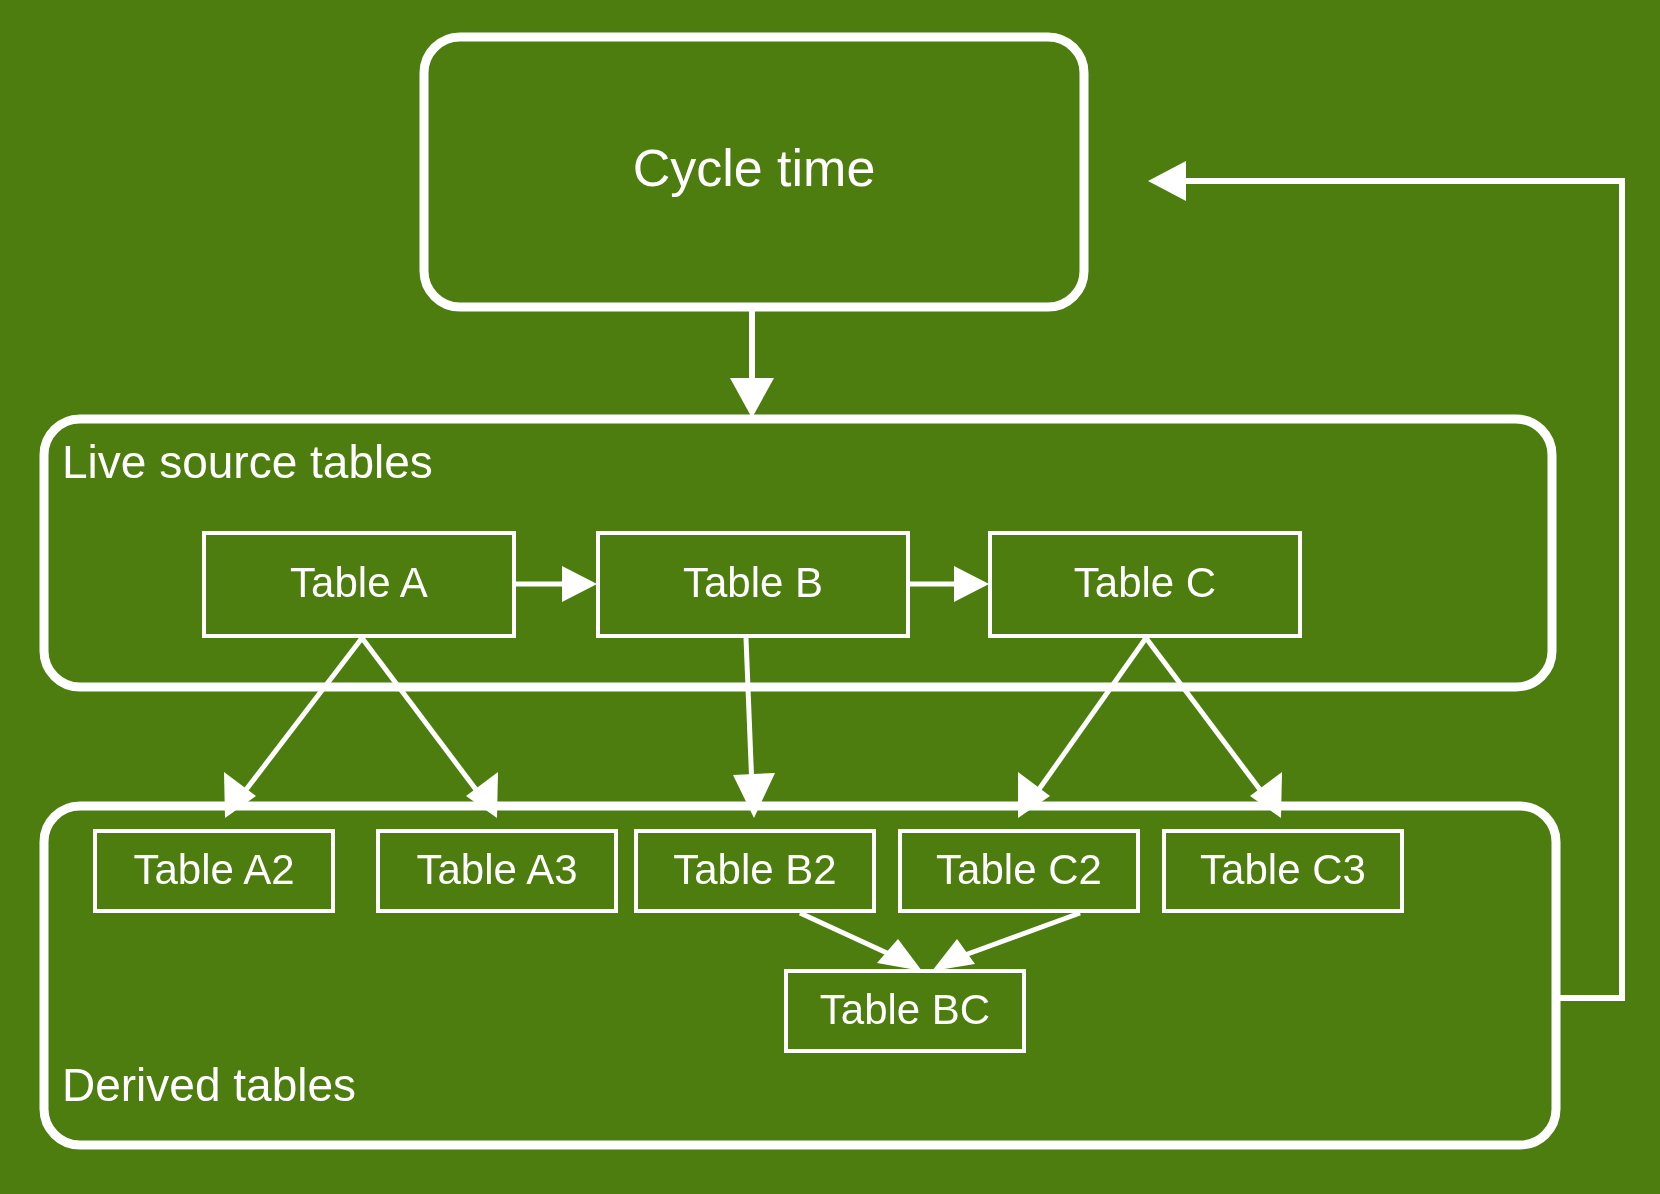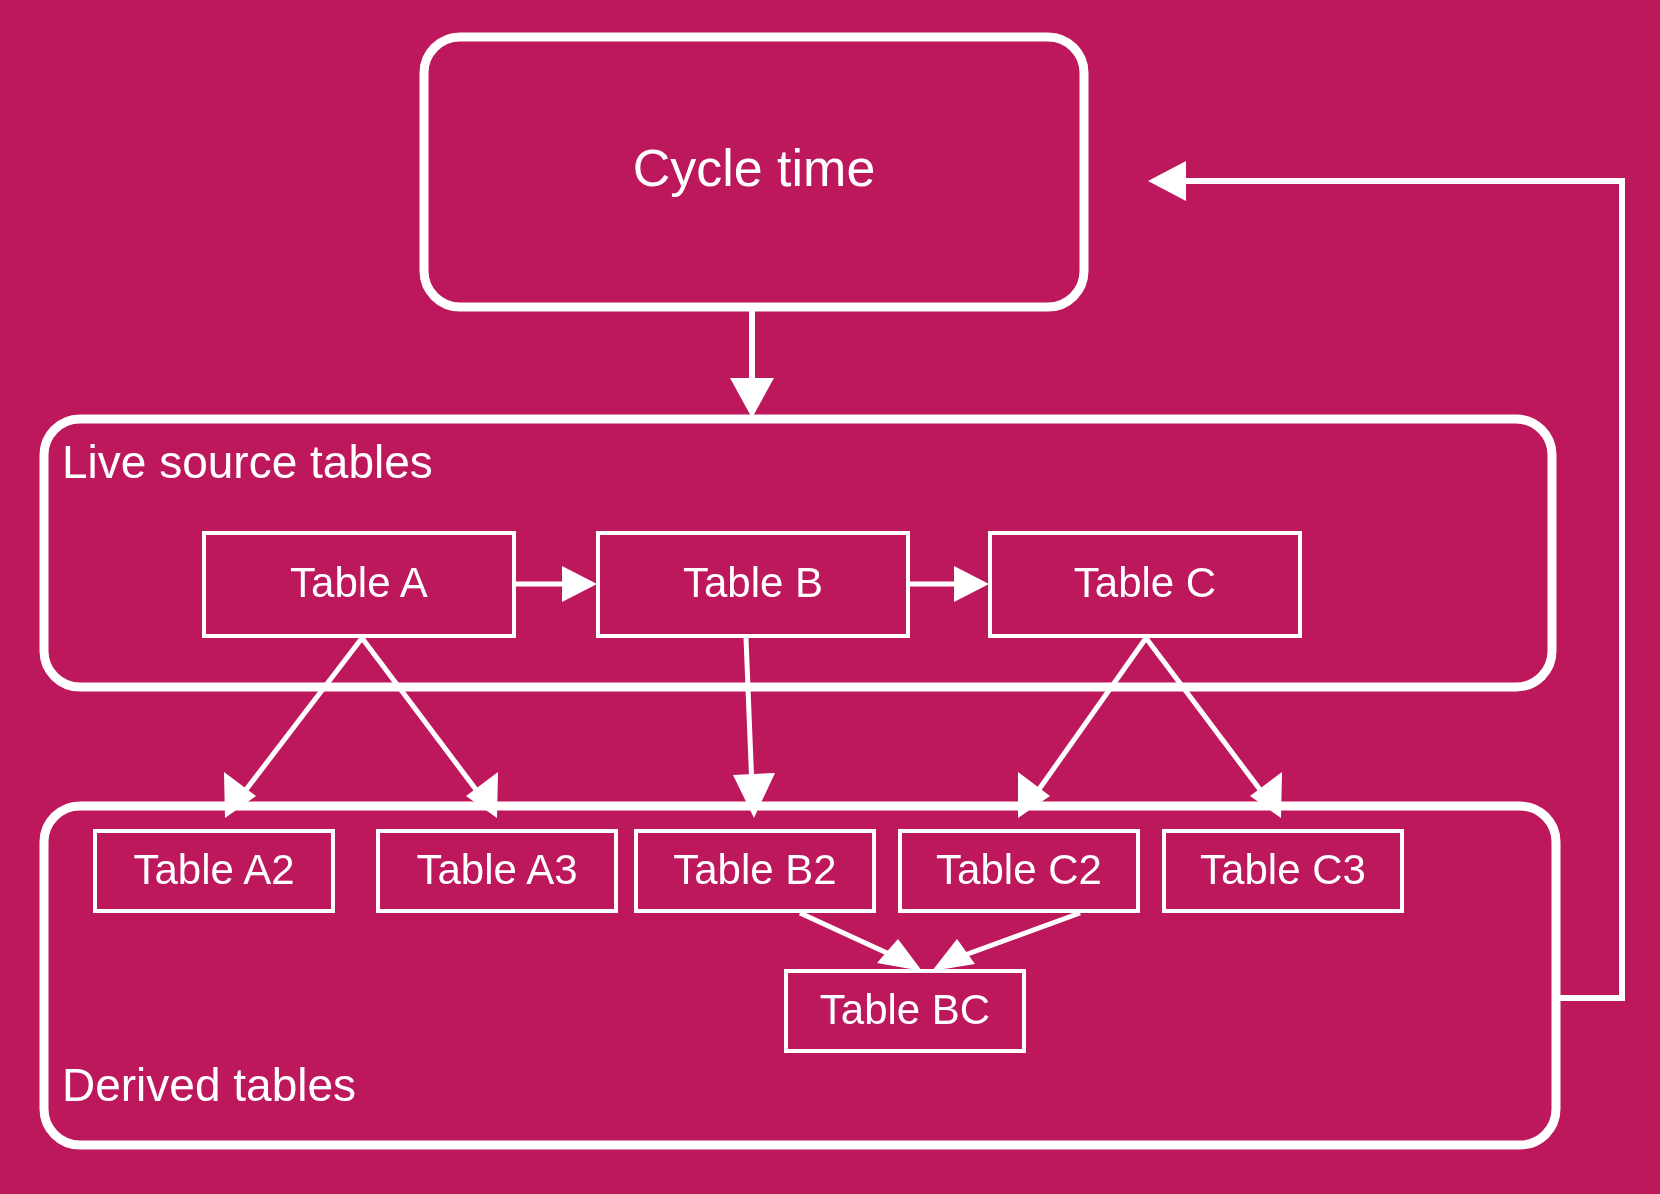--- a/index.html
+++ b/index.html
@@ -10,21 +10,21 @@
   body {
     width: 1660px;
     height: 1194px;
     font-family: "Liberation Sans", sans-serif;
     overflow: hidden;
   }
   #diagram-root {
     position: relative;
     width: 1660px;
     height: 1194px;
-    background: #be185d;
+    background: #4d7c0f;
   }
   svg.diagram {
     position: absolute;
     inset: 0;
     width: 1660px;
     height: 1194px;
     display: block;
   }
   .group-rect {
     fill: none;

